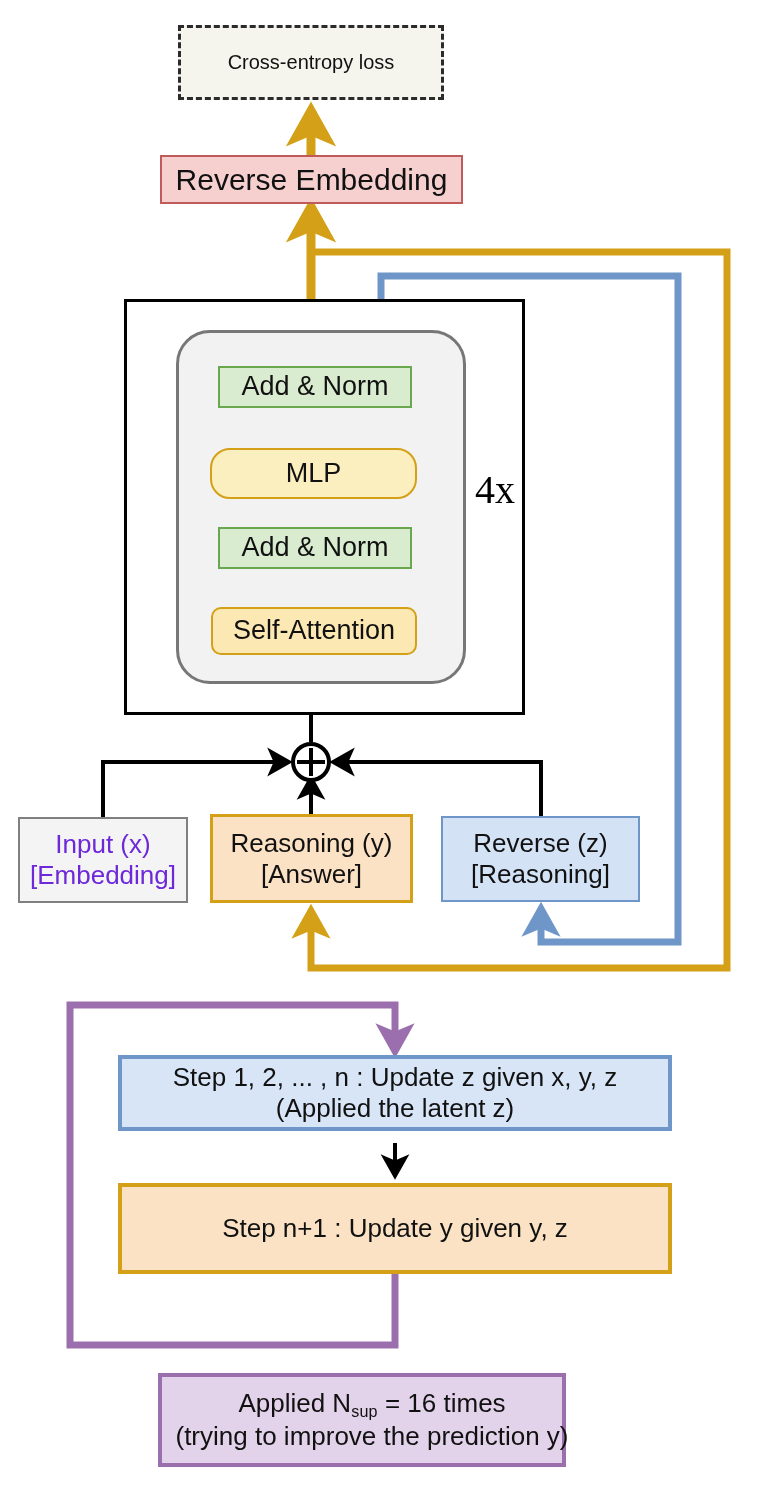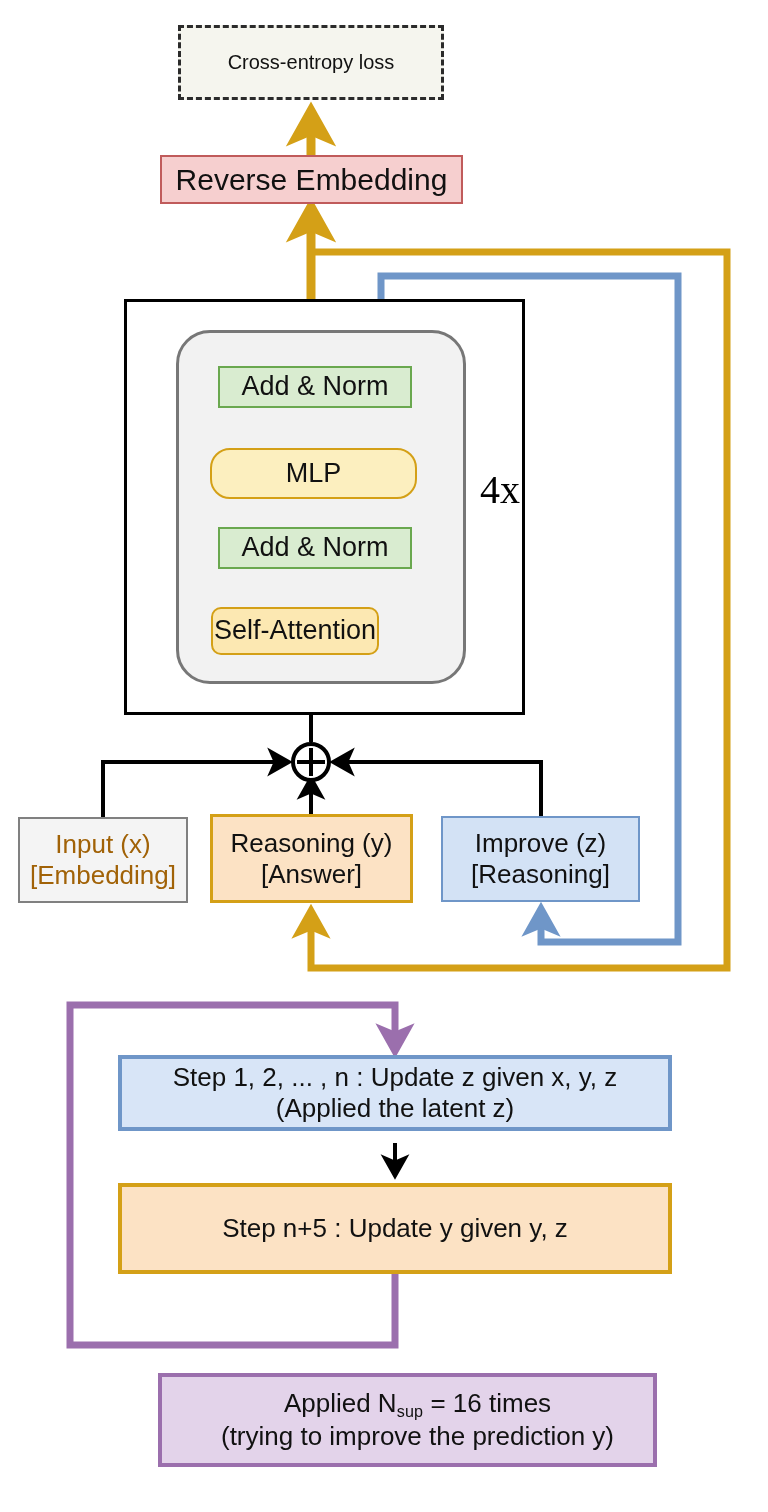--- a/index.html
+++ b/index.html
@@ -19,43 +19,43 @@
   .n-loss{left:178px;top:25px;width:266px;height:75px;background:#f5f5ee;
           border:3px dashed #2b2b2b;font-size:20px;}
   .n-rev{left:160px;top:155px;width:303px;height:49px;background:#f6cfcf;
          border:2.5px solid #c05b5b;font-size:30px;}
 
   .n-outer{left:124px;top:299px;width:401px;height:416px;background:#ffffff;
            border:3px solid #000000;}
   .n-inner{left:176px;top:330px;width:290px;height:354px;background:#f2f2f2;
            border:3px solid #777777;border-radius:34px;}
   .n-4x{left:470px;top:465px;width:50px;height:50px;font-family:"Liberation Serif",serif;
-        font-size:40px;color:#000;align-items:flex-end;}
+        font-size:40px;color:#000;}
 
   .n-an1{left:218px;top:366px;width:194px;height:42px;background:#d9ecd0;
          border:2.5px solid #6aa84f;font-size:27px;}
   .n-mlp{left:210px;top:448px;width:207px;height:51px;background:#fcefbf;
          border:2.5px solid #d4a017;border-radius:20px;font-size:27px;}
   .n-an2{left:218px;top:527px;width:194px;height:42px;background:#d9ecd0;
          border:2.5px solid #6aa84f;font-size:27px;}
-  .n-sa{left:211px;top:607px;width:168px;height:48px;background:#fce8b2;
+  .n-sa{left:211px;top:607px;width:206px;height:48px;background:#fce8b2;
         border:2.5px solid #d4a017;border-radius:10px;font-size:27px;}
 
   .n-input{left:18px;top:817px;width:170px;height:86px;background:#f4f4f4;
-           border:2.5px solid #808080;font-size:26px;color:#a16207;}
+           border:2.5px solid #808080;font-size:26px;color:#6d28d9;}
   .n-pred{left:210px;top:814px;width:203px;height:89px;background:#fce2c4;
           border:3px solid #d4a017;font-size:26px;}
   .n-lat{left:441px;top:816px;width:199px;height:86px;background:#d3e2f5;
          border:2.5px solid #6f96c8;font-size:26px;}
 
   .n-step1{left:118px;top:1055px;width:554px;height:76px;background:#d8e5f7;
            border:4px solid #6f96c8;font-size:26px;}
   .n-step2{left:118px;top:1183px;width:554px;height:91px;background:#fce2c4;
            border:4px solid #d4a017;font-size:26px;}
-  .n-applied{left:158px;top:1373px;width:499px;height:94px;background:#e3d3ea;
+  .n-applied{left:158px;top:1373px;width:408px;height:94px;background:#e3d3ea;
              border:4px solid #9b6fad;font-size:26px;padding-left:20px;}
 
   .sub{font-size:0.62em;vertical-align:-0.30em;letter-spacing:0.2px;}
 </style>
 </head>
 <body>
 
 <div id="stage">
 
   <svg class="wires" viewBox="0 0 768 1512">
@@ -157,31 +157,31 @@
     <span class="ln">Input (x)</span>
     <span class="ln">[Embedding]</span>
   </div>
 
   <div class="node n-pred">
     <span class="ln">Reasoning (y)</span>
     <span class="ln">[Answer]</span>
   </div>
 
   <div class="node n-lat">
-    <span class="ln">Improve (z)</span>
+    <span class="ln">Reverse (z)</span>
     <span class="ln">[Reasoning]</span>
   </div>
 
   <div class="node n-step1">
     <span class="ln">Step 1, 2, ... , n : Update z given x, y, z</span>
     <span class="ln">(Applied the latent z)</span>
   </div>
 
   <div class="node n-step2">
-    <span class="ln">Step n+5 : Update y given y, z</span>
+    <span class="ln">Step n+1 : Update y given y, z</span>
   </div>
 
   <div class="node n-applied">
     <span class="ln"><span>Applied N</span><span class="sub">sup</span><span> = 16 times</span></span>
     <span class="ln">(trying to improve the prediction y)</span>
   </div>
 
 </div>
 
 </body></html>

